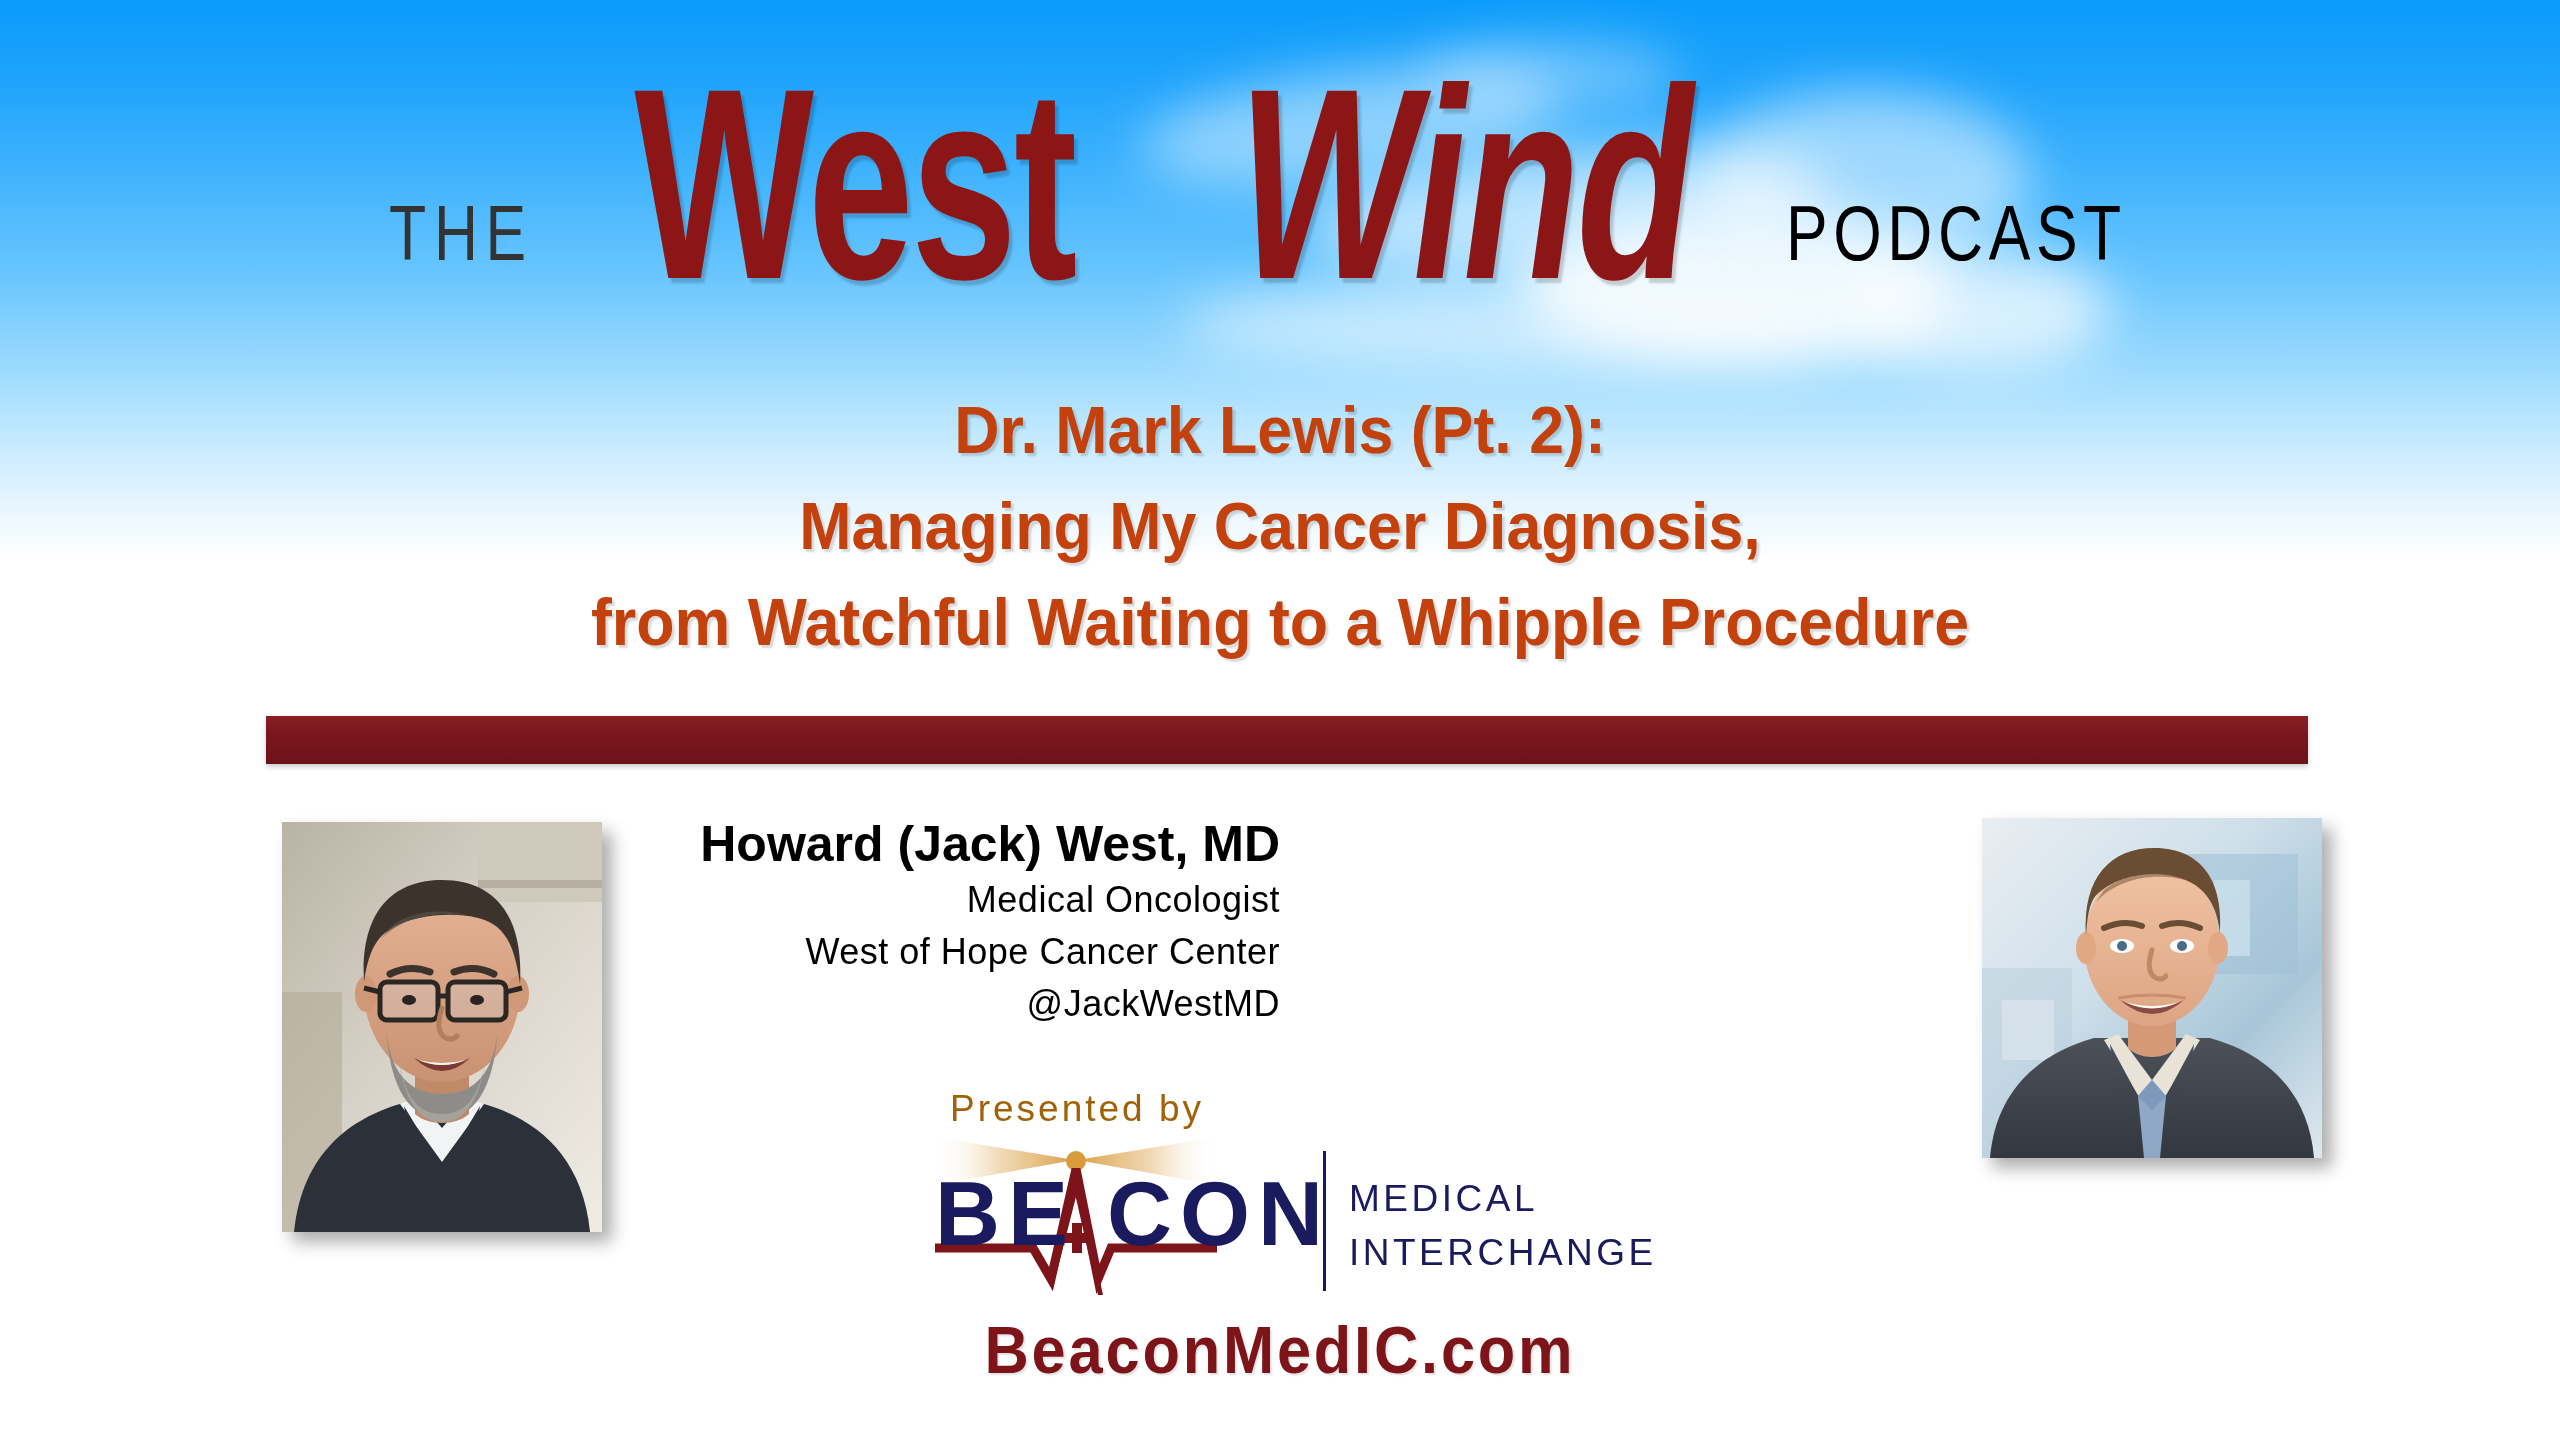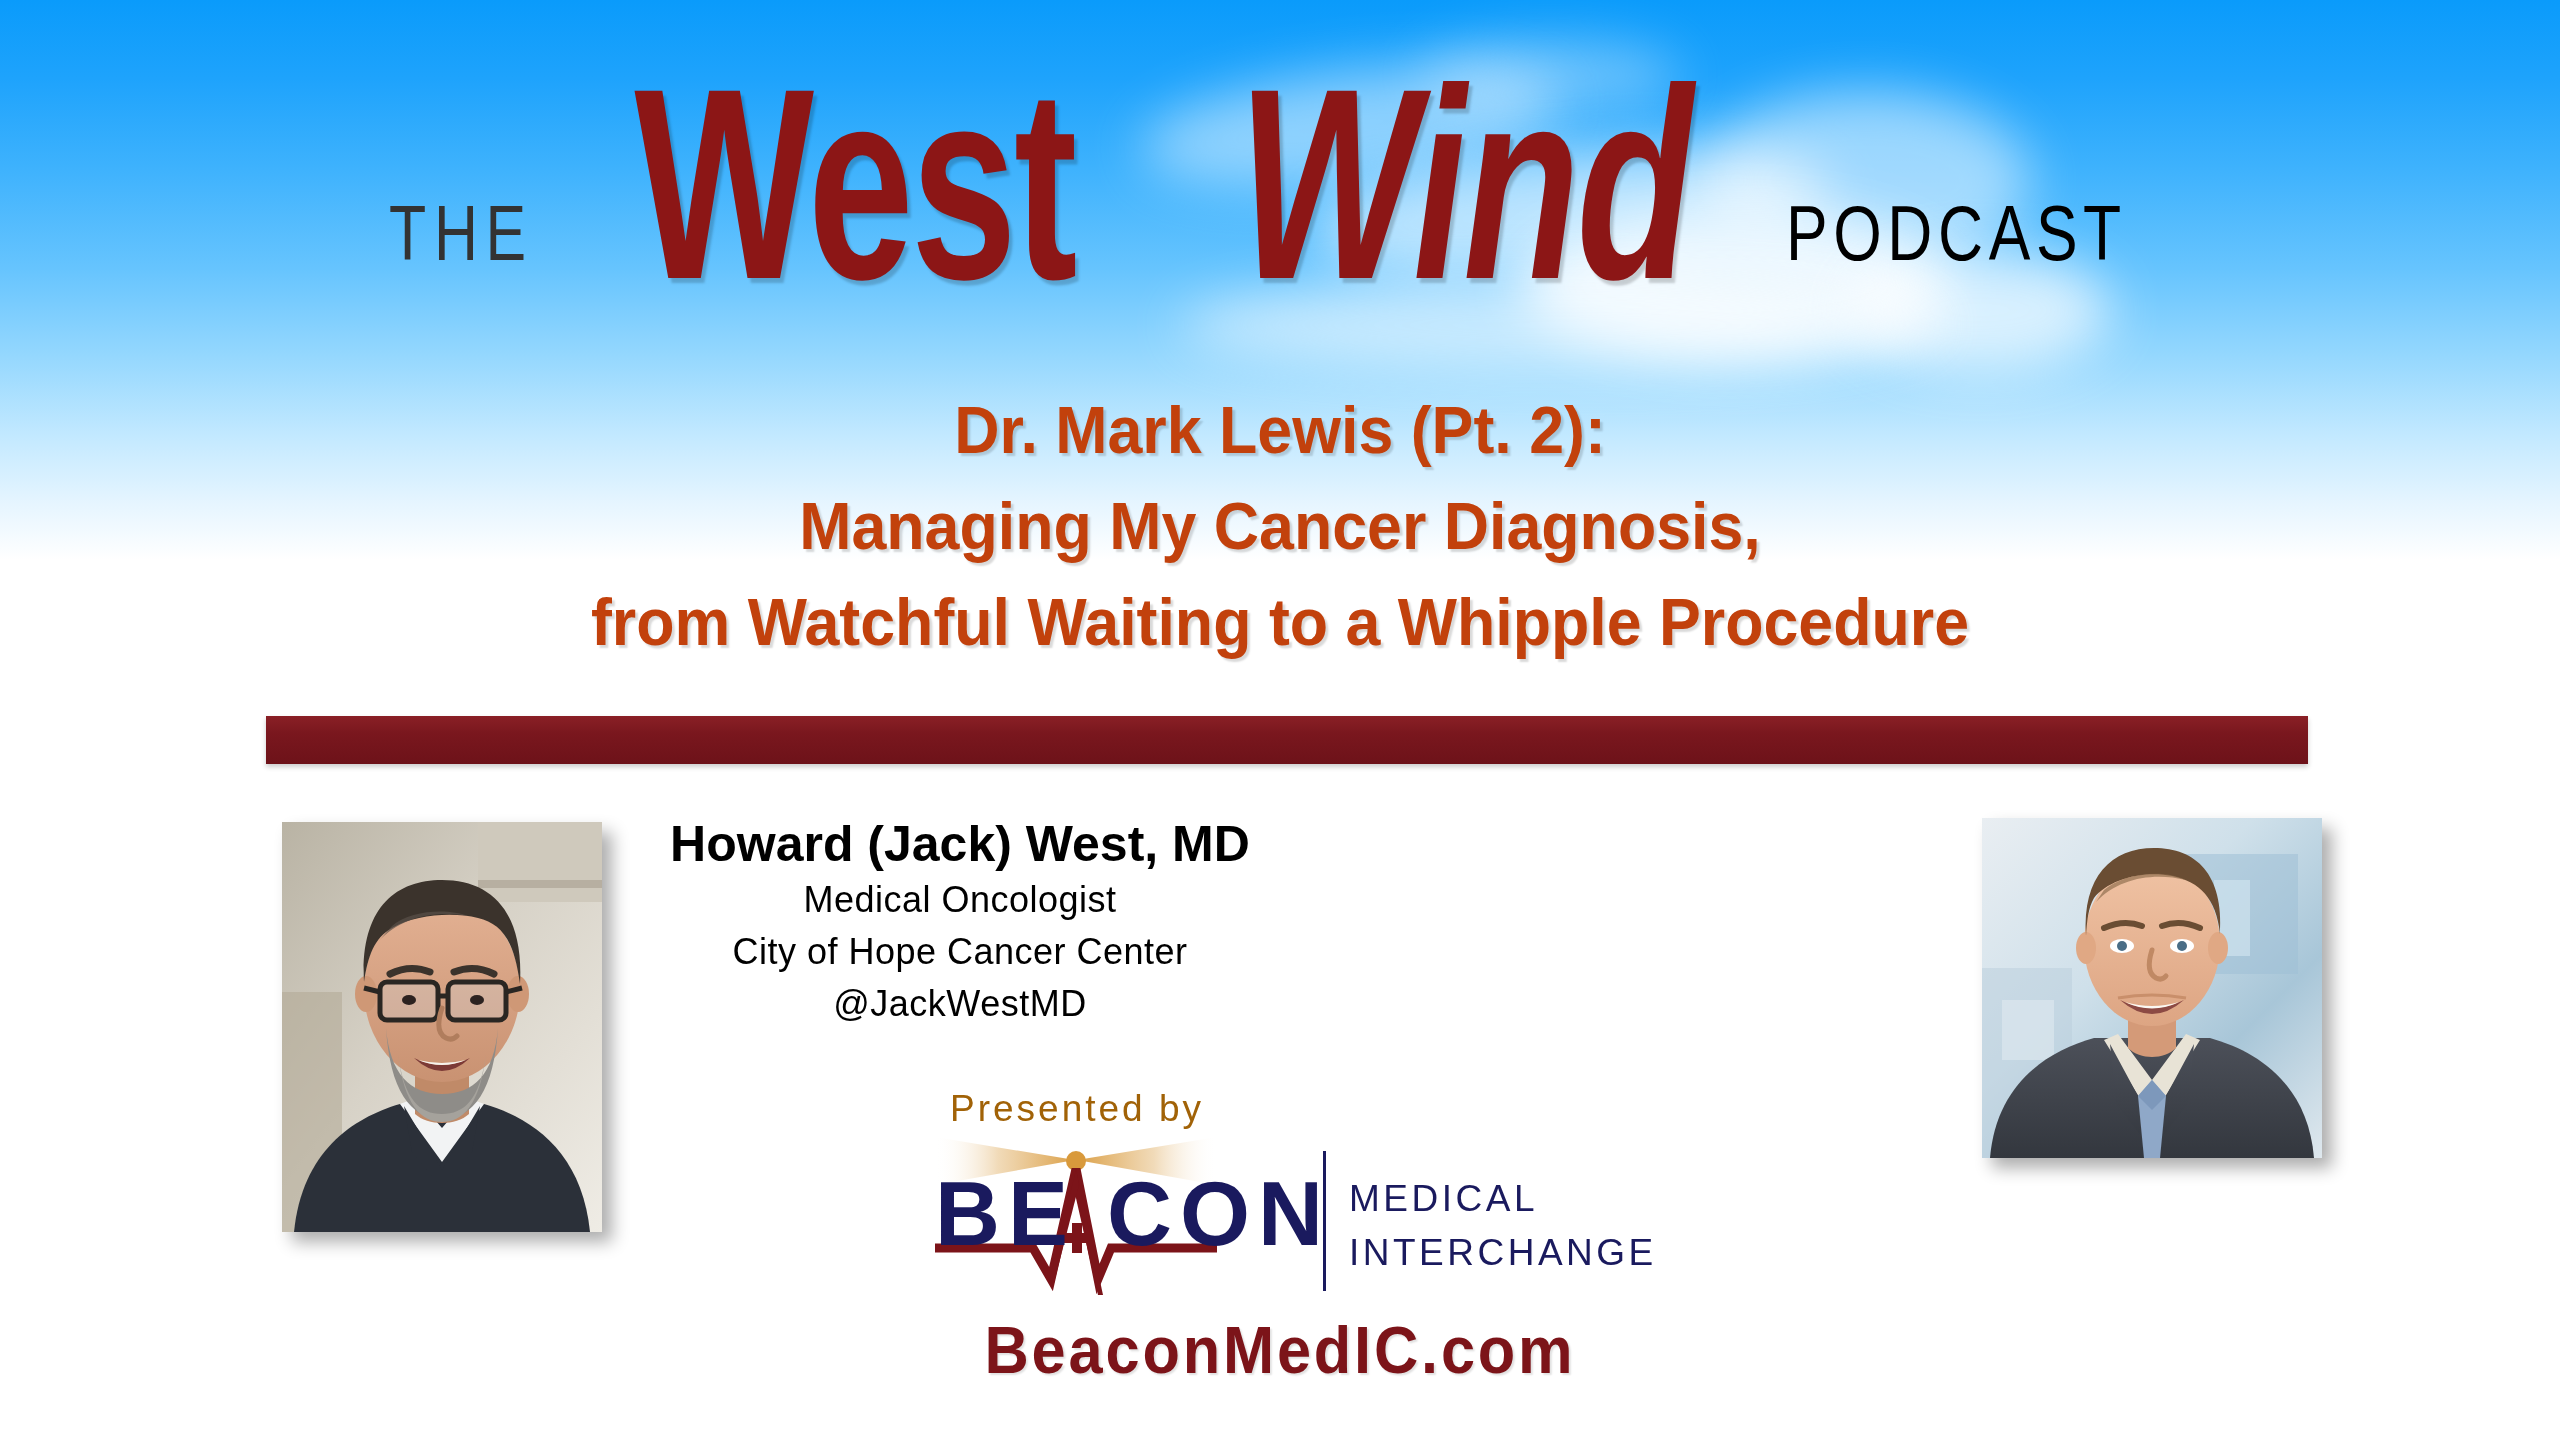--- a/index.html
+++ b/index.html
@@ -149,21 +149,21 @@
   .photo-left  { left: 282px;  top: 822px; width: 320px; height: 410px; }
   .photo-right { left: 1982px; top: 818px; width: 340px; height: 340px; }
 
   .ph-svg { display: block; width: 100%; height: 100%; }
 
   .speaker-text {
     position: absolute;
     font-family: "Liberation Sans Narrow", "Liberation Sans", sans-serif;
     color: #000000;
   }
-  .speaker-left  { left: 640px;  top: 814px; width: 640px; text-align: center; }
+  .speaker-left  { left: 640px;  top: 814px; width: 640px; text-align: right; }
   .speaker-right { left: 1280px; top: 814px; width: 680px; text-align: right; }
 
   .sp-name {
     font-weight: 700;
     font-size: 50px;
     line-height: 60px;
     letter-spacing: 0px;
     white-space: nowrap;
   }
   .sp-line {
@@ -291,21 +291,21 @@
       <path d="M116 232 C 122 284 140 300 160 300 C 180 300 198 284 204 232 C 198 278 182 292 160 292 C 138 292 122 278 116 232 Z" fill="#a5a29c"></path>
 
       <path d="M132 236 q28 26 56 0 q-28 14 -56 0 Z" fill="#7c3a36"></path>
       <path d="M136 238 q24 10 48 0 q-24 6 -48 0 Z" fill="#f6f2ec"></path>
     </svg>
   </div>
 
   <div class="speaker-text speaker-left">
     <div class="sp-name">Howard (Jack) West, MD</div>
     <div class="sp-line">Medical Oncologist</div>
-    <div class="sp-line">City of Hope Cancer Center</div>
+    <div class="sp-line">West of Hope Cancer Center</div>
     <div class="sp-line">@JackWestMD</div>
   </div>
 
 
   <div class="speaker-photo photo-right">
     <svg class="ph-svg" viewBox="0 0 340 340" preserveAspectRatio="xMidYMid slice">
       <defs>
         <linearGradient id="bgR" x1="0" y1="0" x2="1" y2="1">
           <stop offset="0%" stop-color="#e9eef2"></stop>
           <stop offset="40%" stop-color="#cfe0ea"></stop>

